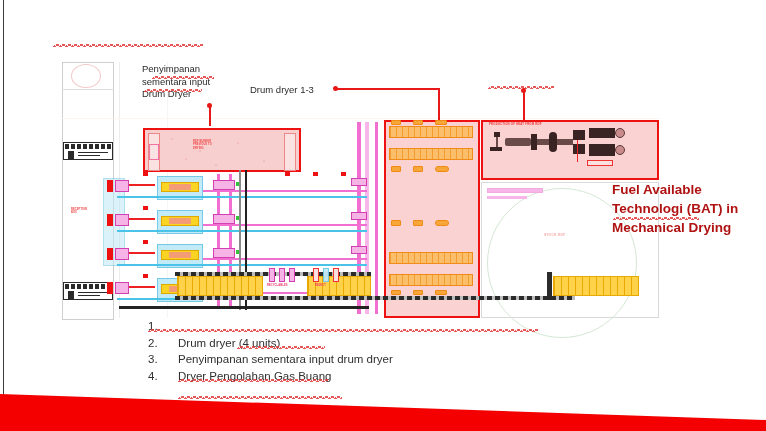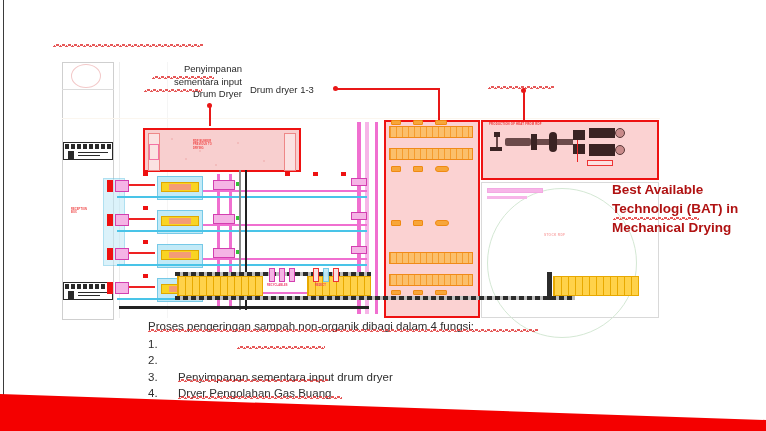--- a/index.html
+++ b/index.html
@@ -88,21 +88,21 @@
   
   .hatch{background:#ffd24a;border:1px solid #e8a900;
     background-image:repeating-linear-gradient(90deg,#e8a900 0 1px,transparent 1px 7px);}
   .dkbelt{background:#2b2b2b;}
   .dashbelt{background:repeating-linear-gradient(90deg,#2b2b2b 0 5px,#bdbdbd 5px 8px);}
 
   .tinylab{color:#e36; font-size:2.6px; font-weight:700; letter-spacing:.1px;}
   .tinylab.red{color:#ef4444;}
 
   
-  .callout{position:absolute;color:#2a2a2a;font-size:9.5px;line-height:12.5px;text-align:right;white-space:pre;}
+  .callout{position:absolute;color:#2a2a2a;font-size:9.5px;line-height:12.5px;text-align:left;white-space:pre;}
   .lead{position:absolute;background:#e81818;}
   .dot{position:absolute;width:5px;height:5px;border-radius:50%;background:#e81818;}
 
   
   .bat{position:absolute;left:612px;top:180px;width:150px;
      color:#b01212;font-size:13.5px;font-weight:700;line-height:19px;}
 
   
   .body-list{position:absolute;left:148px;top:318px;width:420px;color:#2f2f2f;font-size:11.5px;line-height:16.5px;}
   .body-list .lead-line{margin-bottom:1px;}
@@ -303,30 +303,30 @@
 
   <div class="callout" style="left:250px;top:84px;width:100px;text-align:left;">Drum dryer 1-3</div>
   <div class="dot" style="left:333px;top:86px;"></div>
   <div class="lead" style="left:336px;top:88px;width:104px;height:2px;"></div>
   <div class="lead" style="left:438px;top:88px;width:2px;height:32px;"></div>
 
   <div class="sq" style="left:488px;top:86px;width:66px;"></div>
   <div class="dot" style="left:521px;top:88px;"></div>
   <div class="lead" style="left:523px;top:91px;width:2px;height:29px;"></div>
 
-  <div class="bat">Best Available Technologi (BAT) in Mechanical Drying</div>
+  <div class="bat">Fuel Available Technologi (BAT) in Mechanical Drying</div>
   <div class="sq" style="left:613px;top:217px;width:86px;"></div>
 
   <div class="body-list">
-    <div class="lead-line">Proses pengeringan sampah non-organik dibagi dalam 4 fungsi:</div>
     <div class="li">
       <span class="num">1.</span>
     </div>
     <div class="li">
       <span class="num">2.</span>
+      <span>Drum dryer (4 units)</span>
     </div>
     <div class="li">
       <span class="num">3.</span>
       <span>Penyimpanan sementara input drum dryer</span>
     </div>
     <div class="li">
       <span class="num">4.</span>
       <span>Dryer Pengolahan Gas Buang</span>
     </div>
   </div>

